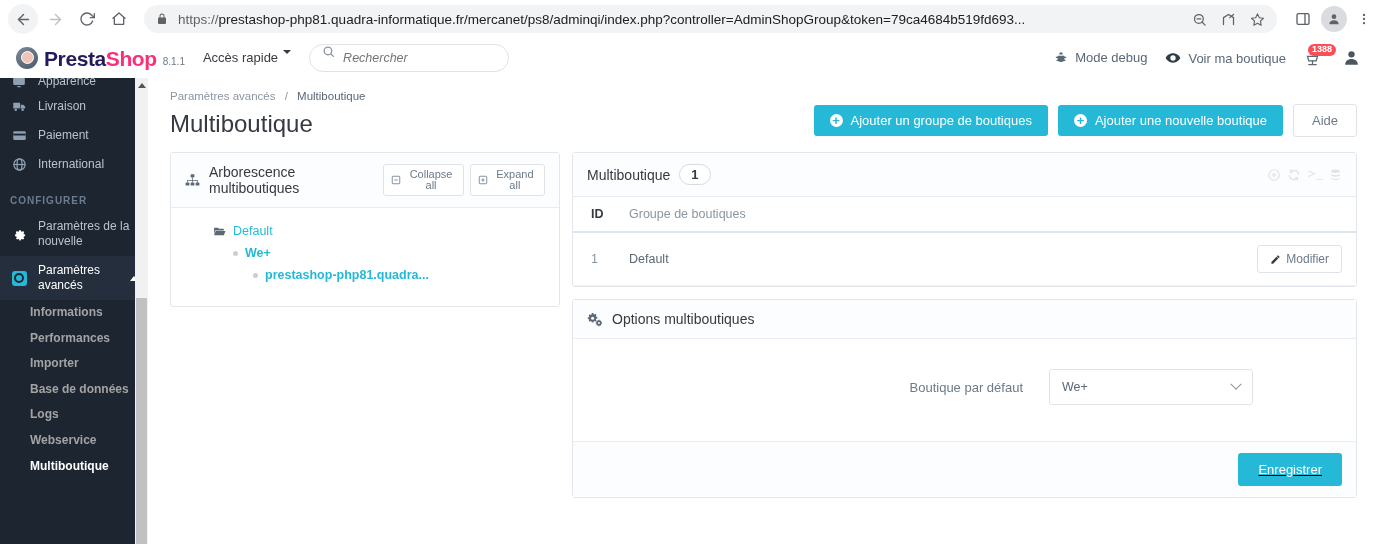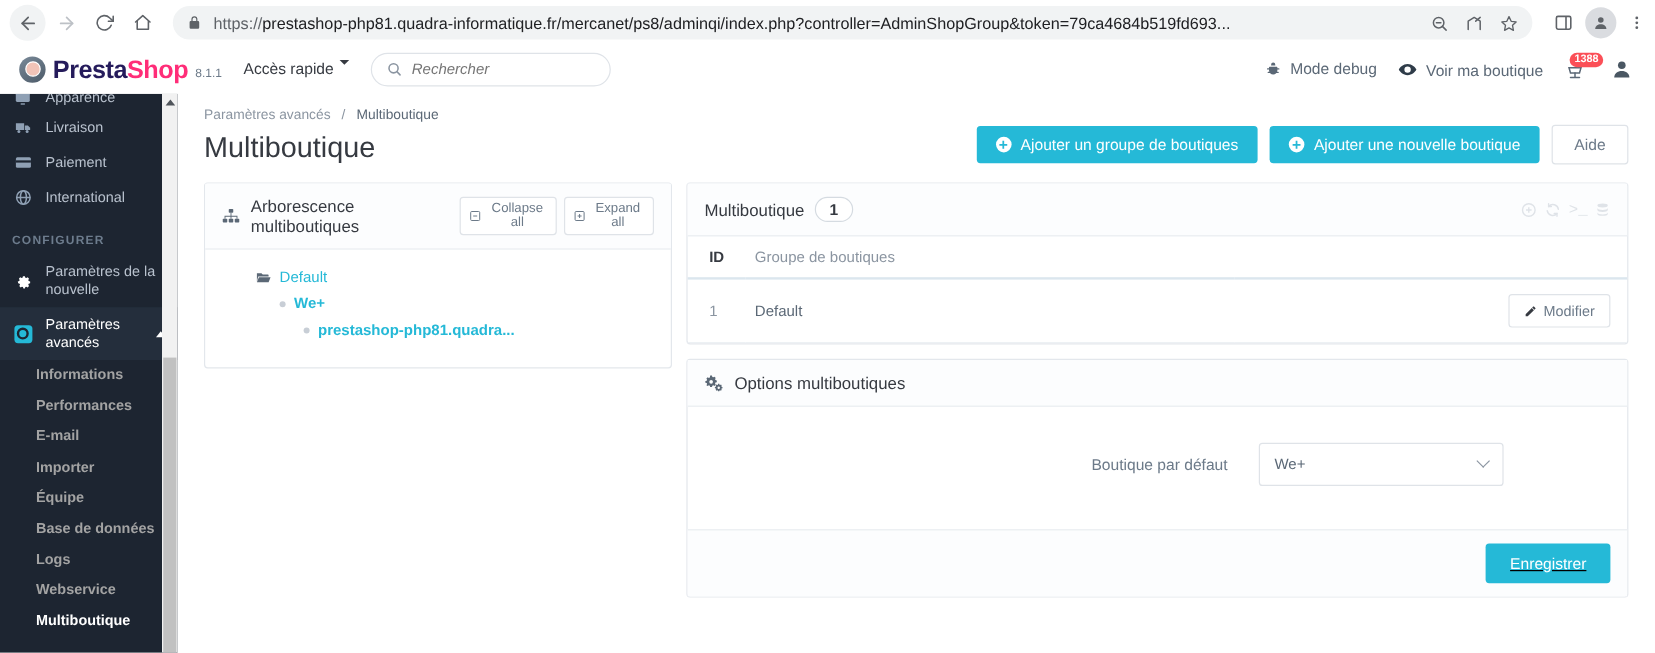--- a/index.html
+++ b/index.html
@@ -63,21 +63,21 @@
   .logo-ver { font-size: 10px; color: #6c7a89; padding-bottom: 2px; }
   .quick-access {
     font-size: 13px; color: #363a41; display: flex; align-items: flex-start; gap: 5px;
   }
   .caret-down {
     width: 0; height: 0; border-left: 4px solid transparent;
     border-right: 4px solid transparent; border-top: 4px solid #363a41;
   }
   .ps-search {
     width: 200px; height: 28px; border: 1px solid #dfe3e8; border-radius: 14px;
-    display: flex; align-items: center; gap: 8px; padding: 0 12px; color: #8b95a1;
+    display: flex; gap: 8px; padding: 0 12px; color: #8b95a1;
   }
   .ps-search input {
     border: 0; outline: 0; background: transparent; font-size: 12.5px;
     font-style: italic; color: #8b95a1; width: 100%;
     font-family: "Liberation Sans", sans-serif;
   }
   .ps-header-right {
     margin-left: auto; display: flex; align-items: center; gap: 18px;
     font-size: 13px; color: #5b6876;
   }
@@ -436,23 +436,21 @@
     <div class="side-link active-parent">
       <span class="ico">
           <span class="icon-sq"></span>
         </span>
       <span>Paramètres avancés</span>
       <span class="chev-up"></span>
     </div>
 
     <a class="side-sub">Informations</a>
     <a class="side-sub">Performances</a>
-    <a class="side-sub">E-mail</a>
     <a class="side-sub">Importer</a>
-    <a class="side-sub">Équipe</a>
     <a class="side-sub">Base de données</a>
     <a class="side-sub">Logs</a>
     <a class="side-sub">Webservice</a>
     <a class="side-sub current">Multiboutique</a>
 
     <div class="side-scroll">
       <div class="arrow">
           <i></i>
         </div>
       <div class="thumb"></div>

